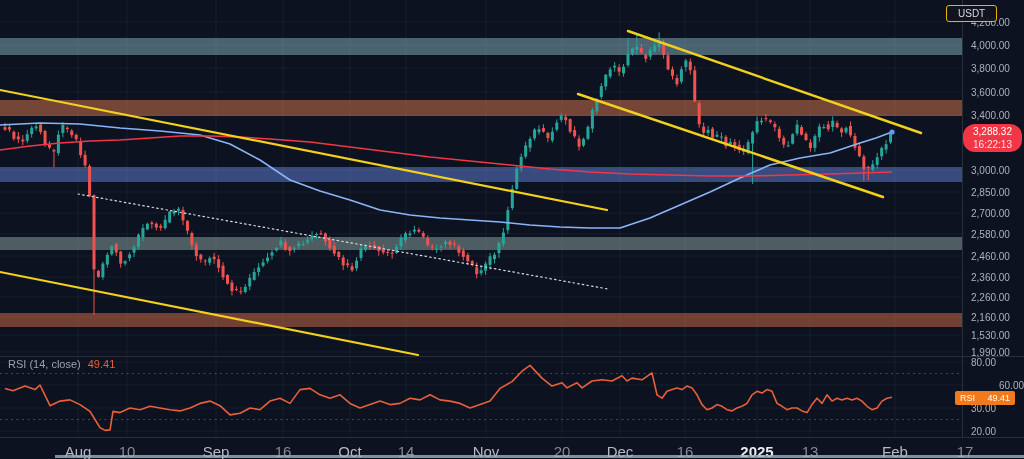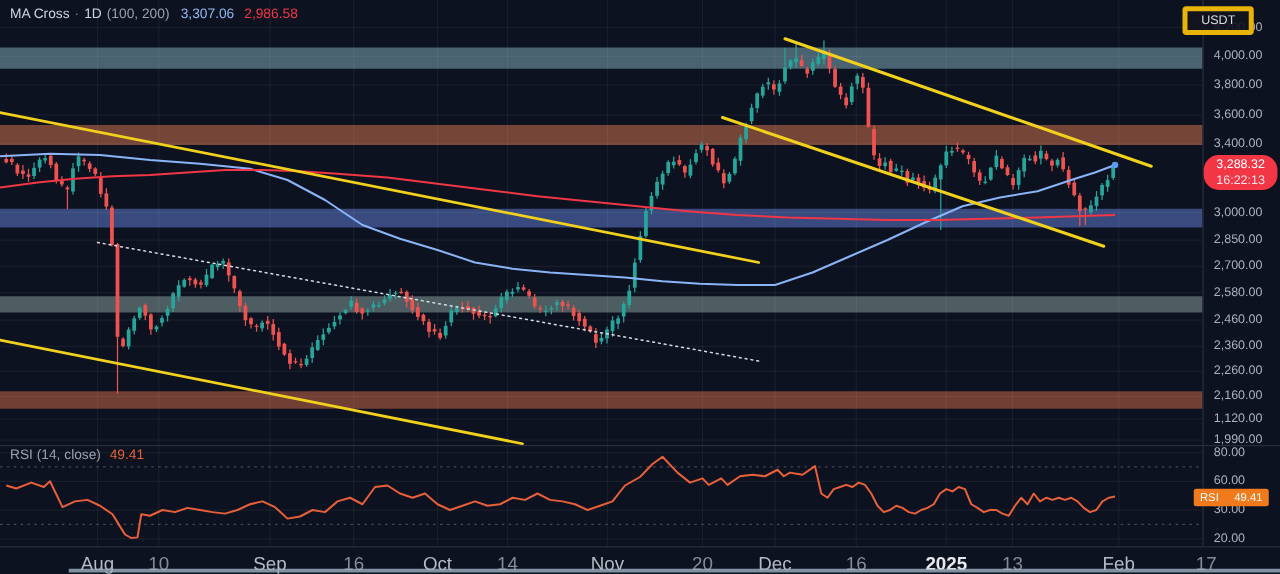--- a/index.html
+++ b/index.html
@@ -4,21 +4,21 @@
 <style>
   html,body{margin:0;padding:0;background:#0d1220;overflow:hidden;}
   #app{position:relative;width:1024px;height:459px;background:#0d1220;
        font-family:"Liberation Sans",sans-serif;color:#b2b5be;-webkit-font-smoothing:antialiased;}
   #chart-svg{position:absolute;left:0;top:0;}
   .legend-row{position:absolute;left:8px;top:5px;font-size:11px;color:#d1d4dc;white-space:nowrap;z-index:5;}
   .legend-row .sep{color:#787b86;margin:0 4px;}
   .legend-row .params{color:#9ba0ab;margin-left:4px;}
   .legend-row .v1{color:#8fb7f2;margin-left:9px;}
   .legend-row .v2{color:#f23645;margin-left:8px;}
-  #usdt-btn{position:absolute;left:946px;top:5px;padding:2px 11px;border:4px solid #eab308;border-radius:3px;
+  #usdt-btn{position:absolute;left:946px;top:5px;padding:2px 11px;border:1px solid #eab308;border-radius:3px;
             background:rgba(17,21,31,.92);color:#d8dae0;font-size:10px;z-index:6;}
   .plabel{position:absolute;left:971px;font-size:10px;color:#aeb1bb;transform:translateY(-50%);z-index:3;}
   .tlabel{position:absolute;top:443px;font-size:15px;color:#868b94;transform:translateX(-50%);z-index:3;}
   .tlabel.em{color:#b6bac3;}
   .tlabel.bold{color:#e8eaee;font-weight:bold;}
   #price-badge{position:absolute;left:963px;top:124px;width:59px;background:#f23645;border-radius:12px;
                color:#fff;font-size:10px;text-align:center;line-height:13px;padding:1px 0;z-index:7;}
   #price-badge .cd{color:rgba(255,255,255,.85);}
   #rsi-legend{position:absolute;left:8px;top:358px;font-size:11px;color:#9ba0ab;z-index:5;}
   #rsi-legend .rv{color:#e8603a;margin-left:7px;}
@@ -505,48 +505,45 @@
         <line x1="0" y1="419.5" x2="962" y2="419.5" stroke="rgba(190,200,212,0.3)" stroke-width="1" stroke-dasharray="2 3.5"></line>
         <path d="M5.0 388.4 L13.0 390.8 L25.0 386.1 L35.0 389.6 L40.0 385.0 L50.0 405.7 L60.0 401.1 L70.0 399.9 L80.0 404.6 L90.0 411.4 L95.0 419.5 L100.0 427.6 L105.0 430.4 L110.0 429.9 L113.0 411.4 L120.0 412.6 L130.0 408.0 L140.0 409.7 L150.0 406.3 L160.0 408.0 L170.0 409.7 L180.0 410.9 L190.0 408.0 L200.0 403.4 L210.0 401.1 L220.0 405.7 L230.0 414.9 L240.0 413.2 L250.0 408.0 L260.0 409.7 L270.0 401.1 L280.0 398.2 L290.0 403.4 L300.0 389.6 L310.0 388.4 L320.0 394.8 L330.0 398.2 L340.0 394.8 L350.0 403.4 L360.0 408.0 L370.0 404.6 L380.0 401.1 L390.0 404.6 L400.0 403.4 L410.0 398.2 L420.0 399.9 L430.0 394.8 L440.0 399.9 L450.0 401.1 L460.0 403.4 L470.0 408.0 L480.0 404.6 L490.0 401.1 L500.0 388.4 L512.0 381.6 L522.0 371.2 L530.0 365.4 L542.0 378.1 L552.0 386.1 L562.0 382.7 L567.0 387.9 L577.0 382.7 L582.0 387.9 L592.0 381.0 L602.0 379.8 L612.0 381.0 L622.0 375.8 L627.0 381.0 L632.0 378.1 L642.0 379.8 L652.0 372.9 L657.0 394.8 L662.0 398.2 L667.0 391.3 L672.0 389.6 L677.0 387.9 L682.0 389.6 L687.0 386.1 L692.0 387.9 L697.0 394.8 L702.0 404.6 L707.0 409.7 L712.0 408.0 L717.0 404.6 L722.0 406.3 L727.0 409.7 L732.0 410.9 L737.0 408.0 L742.0 406.3 L747.0 403.4 L752.0 394.8 L757.0 391.3 L762.0 393.1 L767.0 389.6 L772.0 391.3 L777.0 403.4 L782.0 406.3 L787.0 409.7 L792.0 408.0 L797.0 408.0 L802.0 410.9 L807.0 412.6 L812.0 404.6 L817.0 398.2 L822.0 403.4 L827.0 394.8 L832.0 401.1 L837.0 398.2 L842.0 399.9 L847.0 398.2 L852.0 399.9 L857.0 398.2 L862.0 401.1 L867.0 406.3 L872.0 409.7 L877.0 408.0 L882.0 401.1 L887.0 398.2 L892.0 397.2" fill="none" stroke="#e8603a" stroke-width="1.6" stroke-linejoin="round"></path>
       </g>
       <g>
         <line x1="0" y1="356.5" x2="1024" y2="356.5" stroke="#2a2e39" stroke-width="1"></line>
         <line x1="0" y1="437.5" x2="1024" y2="437.5" stroke="#2a2e39" stroke-width="1"></line>
         <line x1="962.5" y1="0" x2="962.5" y2="437" stroke="#2a2e39" stroke-width="1"></line>
       </g>
     </svg>
 
-  <div class="legend-row">
-    <span>MA Cross</span><span class="sep">·</span><span>1D</span><span class="params">(100, 200)</span><span class="v1">3,307.06</span><span class="v2">2,986.58</span>
-  </div>
 
   <div id="usdt-btn">USDT</div>
 
   <div id="price-axis-hit"></div>
   <div id="time-axis-hit"></div>
   <div id="price-labels">
       <div class="plabel" style="top: 22px;">4,200.00</div>
       <div class="plabel" style="top: 45px;">4,000.00</div>
       <div class="plabel" style="top: 68px;">3,800.00</div>
       <div class="plabel" style="top: 92px;">3,600.00</div>
       <div class="plabel" style="top: 115px;">3,400.00</div>
       <div class="plabel" style="top: 170px;">3,000.00</div>
       <div class="plabel" style="top: 192px;">2,850.00</div>
       <div class="plabel" style="top: 213px;">2,700.00</div>
       <div class="plabel" style="top: 234px;">2,580.00</div>
       <div class="plabel" style="top: 256px;">2,460.00</div>
       <div class="plabel" style="top: 277px;">2,360.00</div>
       <div class="plabel" style="top: 297px;">2,260.00</div>
       <div class="plabel" style="top: 317px;">2,160.00</div>
-      <div class="plabel" style="top: 335px;">1,120.00</div>
+      <div class="plabel" style="top: 335px;">1,530.00</div>
       <div class="plabel" style="top: 352px;">1,990.00</div>
     </div>
   <div id="rsi-labels">
       <div class="plabel" style="top: 362px;">80.00</div>
-      <div class="plabel" style="top: 385px;">60.00</div>
+      <div class="plabel" style="top: 385px; margin-left: 28px;">60.00</div>
       <div class="plabel" style="top: 408px;">30.00</div>
       <div class="plabel" style="top: 431px;">20.00</div>
     </div>
   <div id="time-labels">
       <div class="tlabel em" style="left: 78px;">Aug</div>
       <div class="tlabel " style="left: 127px;">10</div>
       <div class="tlabel em" style="left: 216px;">Sep</div>
       <div class="tlabel " style="left: 283px;">16</div>
       <div class="tlabel em" style="left: 350px;">Oct</div>
       <div class="tlabel " style="left: 406px;">14</div>

